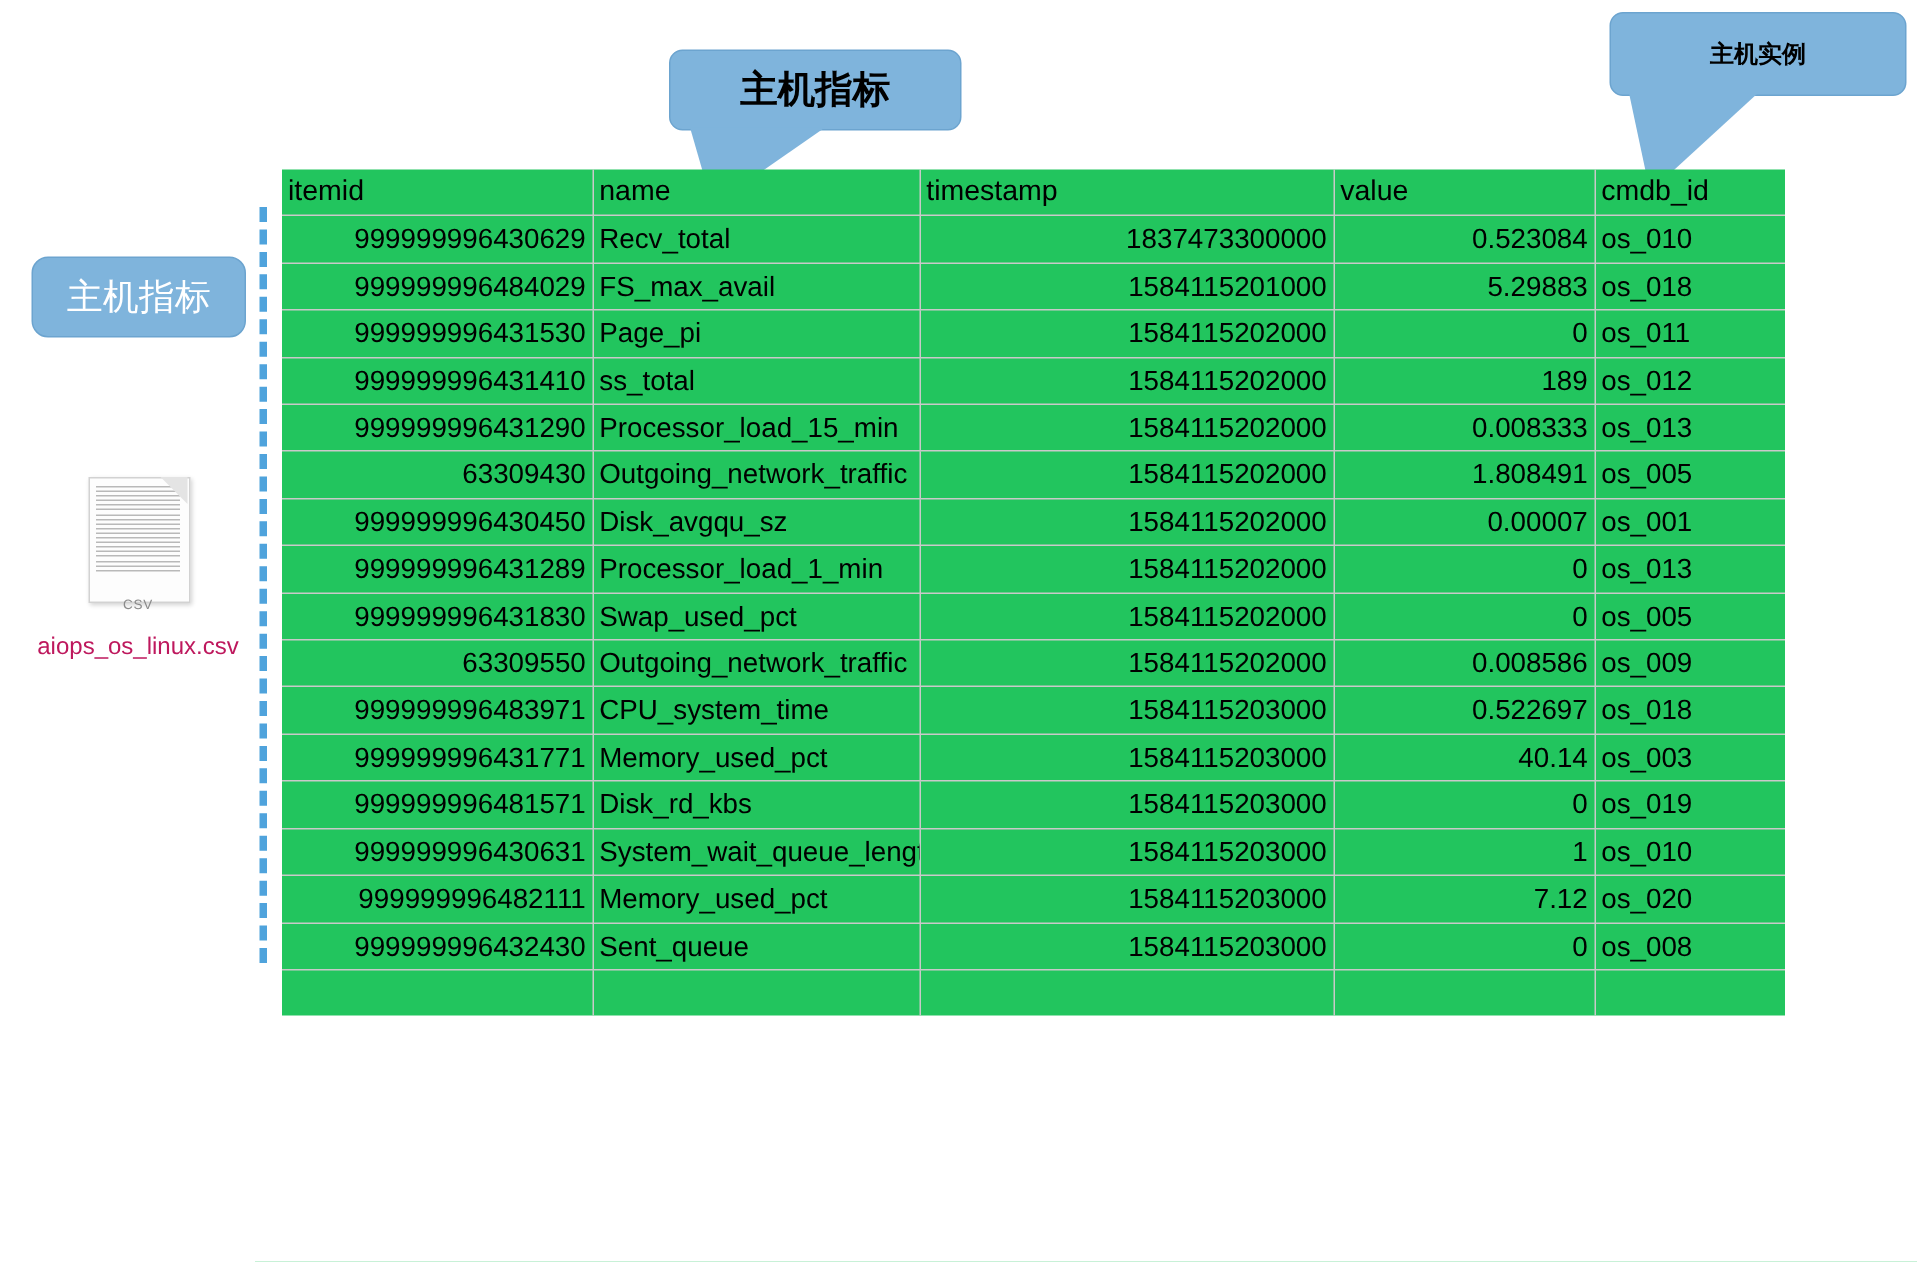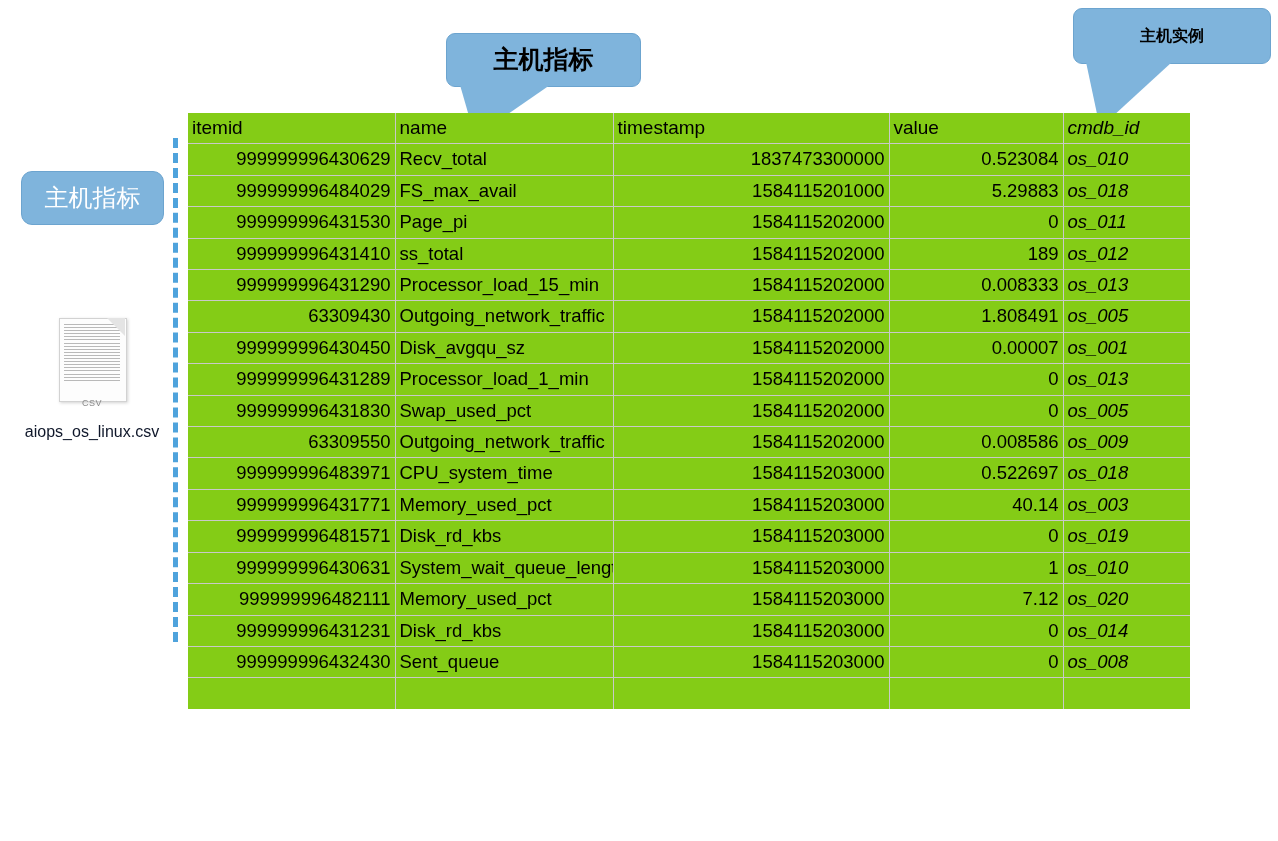--- a/index.html
+++ b/index.html
@@ -18,40 +18,40 @@
 
   
   #sheet {
     position: absolute;
     left: 188px;
     top: 113px;
     width: 1002px;
     border-collapse: collapse;
     table-layout: fixed;
     font-size: 18.5px;
-    background: #84cc16;
+    background: #22c55e;
   }
   #sheet col.c-itemid    { width: 207px; }
   #sheet col.c-name      { width: 218px; }
   #sheet col.c-timestamp { width: 276px; }
   #sheet col.c-value     { width: 174px; }
   #sheet col.c-cmdb      { width: 127px; }
 
   #sheet th, #sheet td {
     border-right: 1px solid #c9c9c9;
     border-bottom: 1px solid #c9c9c9;
     height: 30.4px;
     padding: 0 4px;
     overflow: hidden;
     white-space: nowrap;
     font-weight: normal;
     line-height: 30.4px;
     vertical-align: middle;
   }
-  #sheet th:last-child, #sheet td:last-child { border-right: none; font-style: italic; }
+  #sheet th:last-child, #sheet td:last-child { border-right: none; }
   #sheet thead th {
     text-align: left;
     border-bottom: 1px solid #c9c9c9;
     font-size: 19px;
   }
   #sheet tbody td.num { text-align: right; }
   #sheet tbody td.txt { text-align: left; }
   #sheet tr.empty td { height: 30.4px; border-bottom: none; }
 
   
@@ -181,21 +181,21 @@
     position: absolute;
     left: 0; bottom: 8px;
     width: 66px;
     text-align: center;
     font-size: 9px;
     color: #8a8a8a;
     letter-spacing: .5px;
   }
   #file-name {
     font-size: 16px;
-    color: #0f172a;
+    color: #be185d;
     font-family: "Liberation Sans", "DejaVu Sans", sans-serif;
   }
 </style>
 </head>
 <body>
 
 <div class="bubble" id="bubble-metric">
   <span>主机指标</span>
   <span class="tail"></span>
 </div>
@@ -358,27 +358,20 @@
         <td class="txt">os_010</td>
       </tr>
       <tr>
         <td class="num">999999996482111</td>
         <td class="txt">Memory_used_pct</td>
         <td class="num">1584115203000</td>
         <td class="num">7.12</td>
         <td class="txt">os_020</td>
       </tr>
       <tr>
-        <td class="num">999999996431231</td>
-        <td class="txt">Disk_rd_kbs</td>
-        <td class="num">1584115203000</td>
-        <td class="num">0</td>
-        <td class="txt">os_014</td>
-      </tr>
-      <tr>
         <td class="num">999999996432430</td>
         <td class="txt">Sent_queue</td>
         <td class="num">1584115203000</td>
         <td class="num">0</td>
         <td class="txt">os_008</td>
       </tr>
       <tr class="empty">
         <td></td>
         <td></td>
         <td></td>

